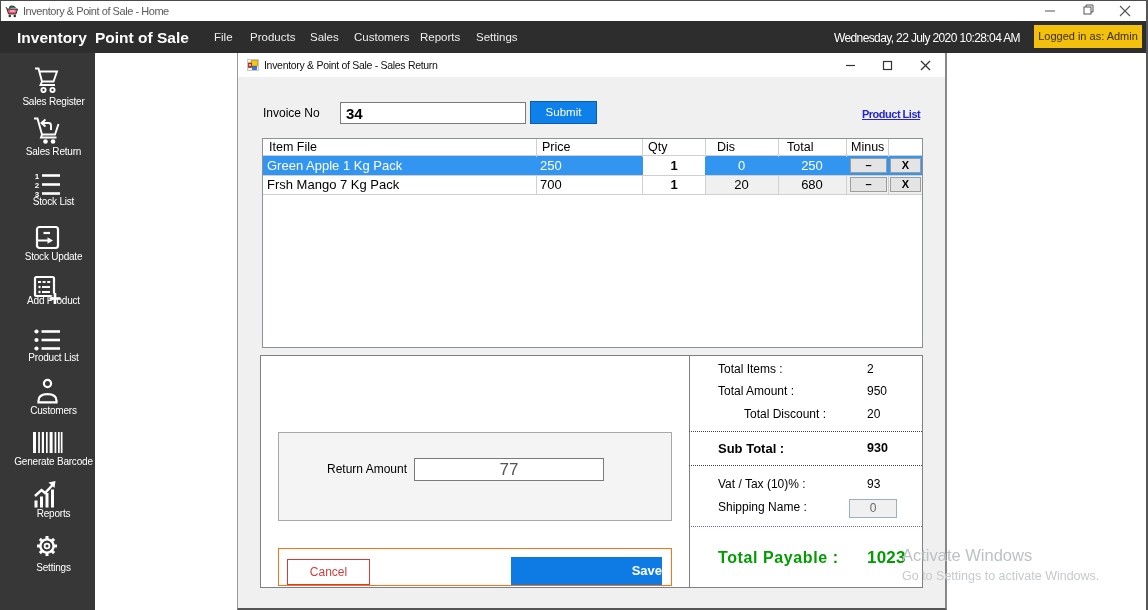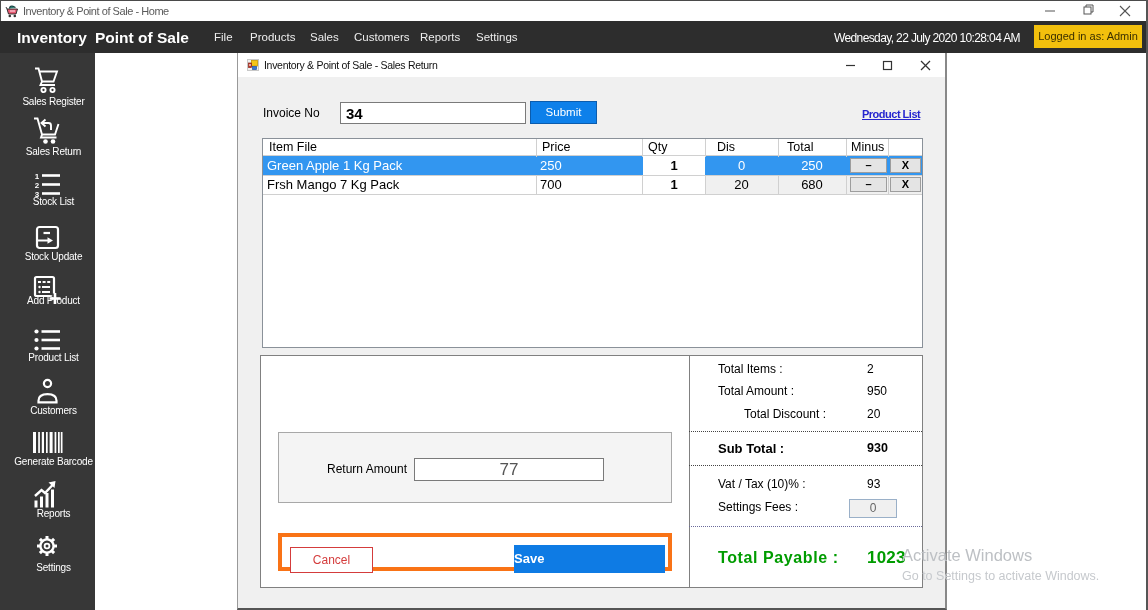--- a/index.html
+++ b/index.html
@@ -259,43 +259,43 @@
     <div class="vline" style="left:442px;top:36px;height:19px;"></div>
     <div class="vline" style="left:515px;top:36px;height:19px;"></div>
     <div class="vline" style="left:583px;top:36px;height:19px;"></div>
     <div class="vline" style="left:625px;top:36px;height:19px;"></div>
   </div>
 
   <div class="abs" id="bottom" style="left:22px;top:302px;width:663px;height:233px;background:#fff;border:1px solid #808080;">
 
     <div class="abs" style="left:428px;top:0;width:1px;height:231px;background:#808080;"></div>
 
-    <div class="abs" style="left:17px;top:76px;width:394px;height:71px;background:#f4f4f4;border:1px solid #a8a8a8;">
+    <div class="abs" style="left:17px;top:76px;width:394px;height:89px;background:#f4f4f4;border:1px solid #a8a8a8;">
       <div class="abs" style="left:48px;top:29px;font-size:12px;color:#000;">Return Amount</div>
       <div class="abs" style="left:135px;top:25px;width:190px;height:23px;background:#fff;border:1px solid #7a7a7a;text-align:center;font-size:17px;color:#555;line-height:21px;">77</div>
     </div>
 
-    <div class="abs" style="left:17px;top:177px;width:394px;height:38px;background:#fff;border:4px solid #f97316;">
+    <div class="abs" style="left:17px;top:192px;width:394px;height:38px;background:#fff;border:1px solid #f97316;">
       <div class="abs" style="left:8px;top:10px;width:83px;height:26px;background:#fff;border:1px solid #d43c3c;color:#d43c3c;font-size:12px;text-align:center;line-height:24px;">Cancel</div>
-      <div class="abs" style="left:232px;top:8px;width:151px;height:28px;background:#0e7be4;color:#fff;font-size:13px;font-weight:bold;text-align:left;line-height:28px;">Save</div>
+      <div class="abs" style="left:232px;top:8px;width:151px;height:28px;background:#0e7be4;color:#fff;font-size:13px;font-weight:bold;text-align:right;line-height:28px;">Save</div>
     </div>
 
     <div class="tlb" style="left:457px;top:6px;">Total Items :</div>       
       <div class="tlb" style="left:606px;top:6px;">2</div>
     <div class="tlb" style="left:457px;top:28px;">Total Amount :</div>     
       <div class="tlb" style="left:606px;top:28px;">950</div>
     <div class="tlb" style="left:483px;top:51px;">Total Discount :</div>   
       <div class="tlb" style="left:606px;top:51px;">20</div>
     <div class="abs" style="left:428px;top:75px;width:233px;height:1px;border-top:1px dotted #444;"></div>
     <div class="tlb" style="left:457px;top:85px;font-weight:bold;font-size:13px;">Sub Total :</div> 
       <div class="tlb" style="left:606px;top:85px;font-weight:bold;font-size:12.5px;">930</div>
     <div class="abs" style="left:428px;top:109px;width:233px;height:1px;border-top:1px dotted #444;"></div>
     <div class="tlb" style="left:457px;top:121px;">Vat / Tax (10)% :</div> 
       <div class="tlb" style="left:606px;top:121px;">93</div>
-    <div class="tlb" style="left:457px;top:144px;">Settings Fees :</div>
+    <div class="tlb" style="left:457px;top:144px;">Shipping Name :</div>
     <div class="abs" style="left:588px;top:143px;width:48px;height:19px;background:#f0f0f0;border:1px solid #9ab0c8;text-align:center;font-size:12px;color:#666;line-height:17px;">0</div>
     <div class="abs" style="left:428px;top:170px;width:233px;height:1px;border-top:1px dotted #6a6a9a;"></div>
     <div class="tlb" style="left:457px;top:193px;font-size:16px;letter-spacing:0.6px;font-weight:bold;color:#009c00;">Total Payable :</div>
     <div class="tlb" style="left:606px;top:192px;font-size:17px;letter-spacing:0.2px;font-weight:bold;color:#009c00;">1023</div>
   </div>
 </div>
 
 <div class="abs" style="left:902px;top:546px;font-size:16.5px;color:#bdc0c4;">Activate Windows</div>
 <div class="abs" style="left:902px;top:569px;font-size:12.5px;color:#c6c9cd;">Go to Settings to activate Windows.</div>
 

